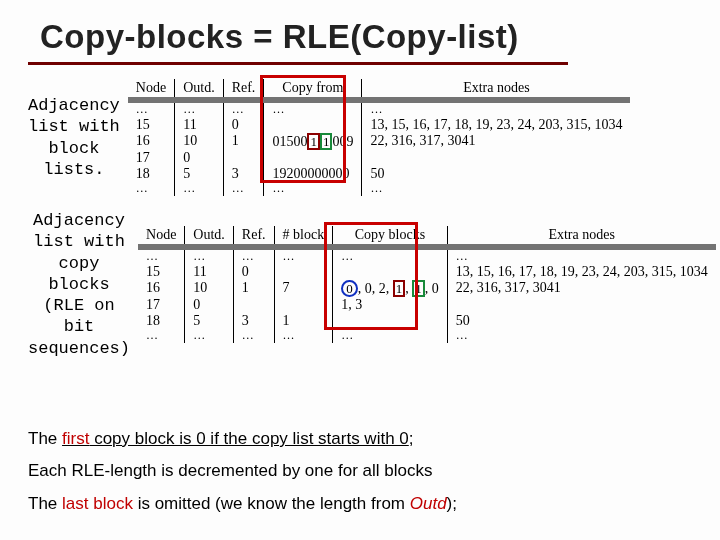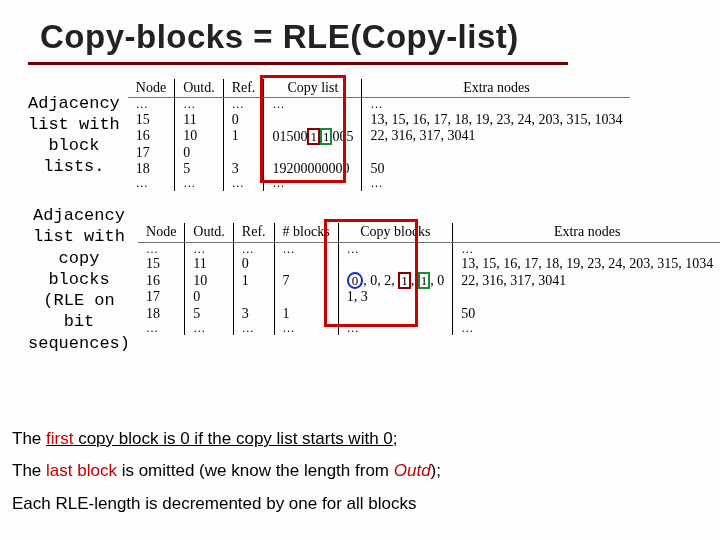--- a/index.html
+++ b/index.html
@@ -50,21 +50,21 @@
     font-family: "Times New Roman", Times, serif;
     font-size: 14px;
     line-height: 1.15;
   }
   table {
     border-collapse: collapse;
   }
   th {
     font-weight: normal;
     text-align: center;
-    border-bottom: 1px solid #737373;
+    border-bottom: 6px solid #737373;
     padding: 1px 8px 1px 8px;
     white-space: nowrap;
   }
   td {
     text-align: left;
     padding: 0 8px;
     white-space: nowrap;
   }
   .sep { border-right: 1px solid #000; }
   .dots td { font-size: 12px; }
@@ -86,21 +86,21 @@
     display:inline-block;
     border:2px solid #1030c0;
     border-radius:50%;
     padding:0 3px;
     line-height:1;
     font-size:13px;
   }
 
   .notes {
     position: absolute;
-    left: 12px; right: 22px; bottom: 20px;
+    left: 28px; right: 22px; bottom: 20px;
     font-size: 17px;
     line-height: 1.9;
   }
   .notes .u { text-decoration: underline; }
   .notes .first { color: #c00000; }
   .notes .last { color: #c00000; }
   .notes .outd { color: #c00000; font-style: italic; }
 </style>
 </head>
 <body>
@@ -114,42 +114,42 @@
       <span>Adjacency list with</span><br>
       <span>block lists.</span>
     </div>
     <div class="table-wrap">
       <table>
         <tbody>
             <tr>
           <th class="sep">Node</th>
           <th class="sep">Outd.</th>
           <th class="sep">Ref.</th>
-          <th class="sep">Copy list</th>
+          <th class="sep">Copy from</th>
           <th>Extra nodes</th>
         </tr>
         <tr class="dots">
           <td class="sep">…</td>
           <td class="sep">…</td>
           <td class="sep">…</td>
           <td class="sep">…</td>
           <td>…</td>
         </tr>
         <tr>
           <td class="sep">15</td>
           <td class="sep">11</td>
           <td class="sep">0</td>
           <td class="sep"></td>
           <td>13, 15, 16, 17, 18, 19, 23, 24, 203, 315, 1034</td>
         </tr>
         <tr>
           <td class="sep">16</td>
           <td class="sep">10</td>
           <td class="sep">1</td>
-          <td class="sep"><span>01500</span><span class="hl hl-r">1</span><span class="hl hl-g">1</span><span>005</span></td>
+          <td class="sep"><span>01500</span><span class="hl hl-r">1</span><span class="hl hl-g">1</span><span>009</span></td>
           <td>22, 316, 317, 3041</td>
         </tr>
         <tr>
           <td class="sep">17</td>
           <td class="sep">0</td>
           <td class="sep"></td>
           <td class="sep"></td>
           <td></td>
         </tr>
         <tr>
@@ -178,21 +178,21 @@
       <span>copy blocks</span><br>
       <span class="rle">(RLE on bit sequences)</span>
     </div>
     <div class="table-wrap">
       <table>
         <tbody>
             <tr>
           <th class="sep">Node</th>
           <th class="sep">Outd.</th>
           <th class="sep">Ref.</th>
-          <th class="sep"># blocks</th>
+          <th class="sep"># block</th>
           <th class="sep">Copy blocks</th>
           <th>Extra nodes</th>
         </tr>
         <tr class="dots">
           <td class="sep">…</td>
           <td class="sep">…</td>
           <td class="sep">…</td>
           <td class="sep">…</td>
           <td class="sep">…</td>
           <td>…</td>
@@ -240,18 +240,18 @@
       </tbody>
         </table>
       <div class="redbox" style="left:186px; top:-4px; width:94px; height:108px;"></div>
     </div>
   </div>
 
   <div class="notes">
     <div>
       <span>The </span><span class="u"><span class="first">first</span><span> copy block is 0 if the copy list starts with 0</span></span>;
     </div>
+    <div>Each RLE-length is decremented by one for all blocks</div>
     <div>
       <span>The </span><span class="last">last block</span><span> is omitted (we know the length from </span><span class="outd">Outd</span><span>);</span>
     </div>
-    <div>Each RLE-length is decremented by one for all blocks</div>
   </div>
 </div>
 
 </body></html>

